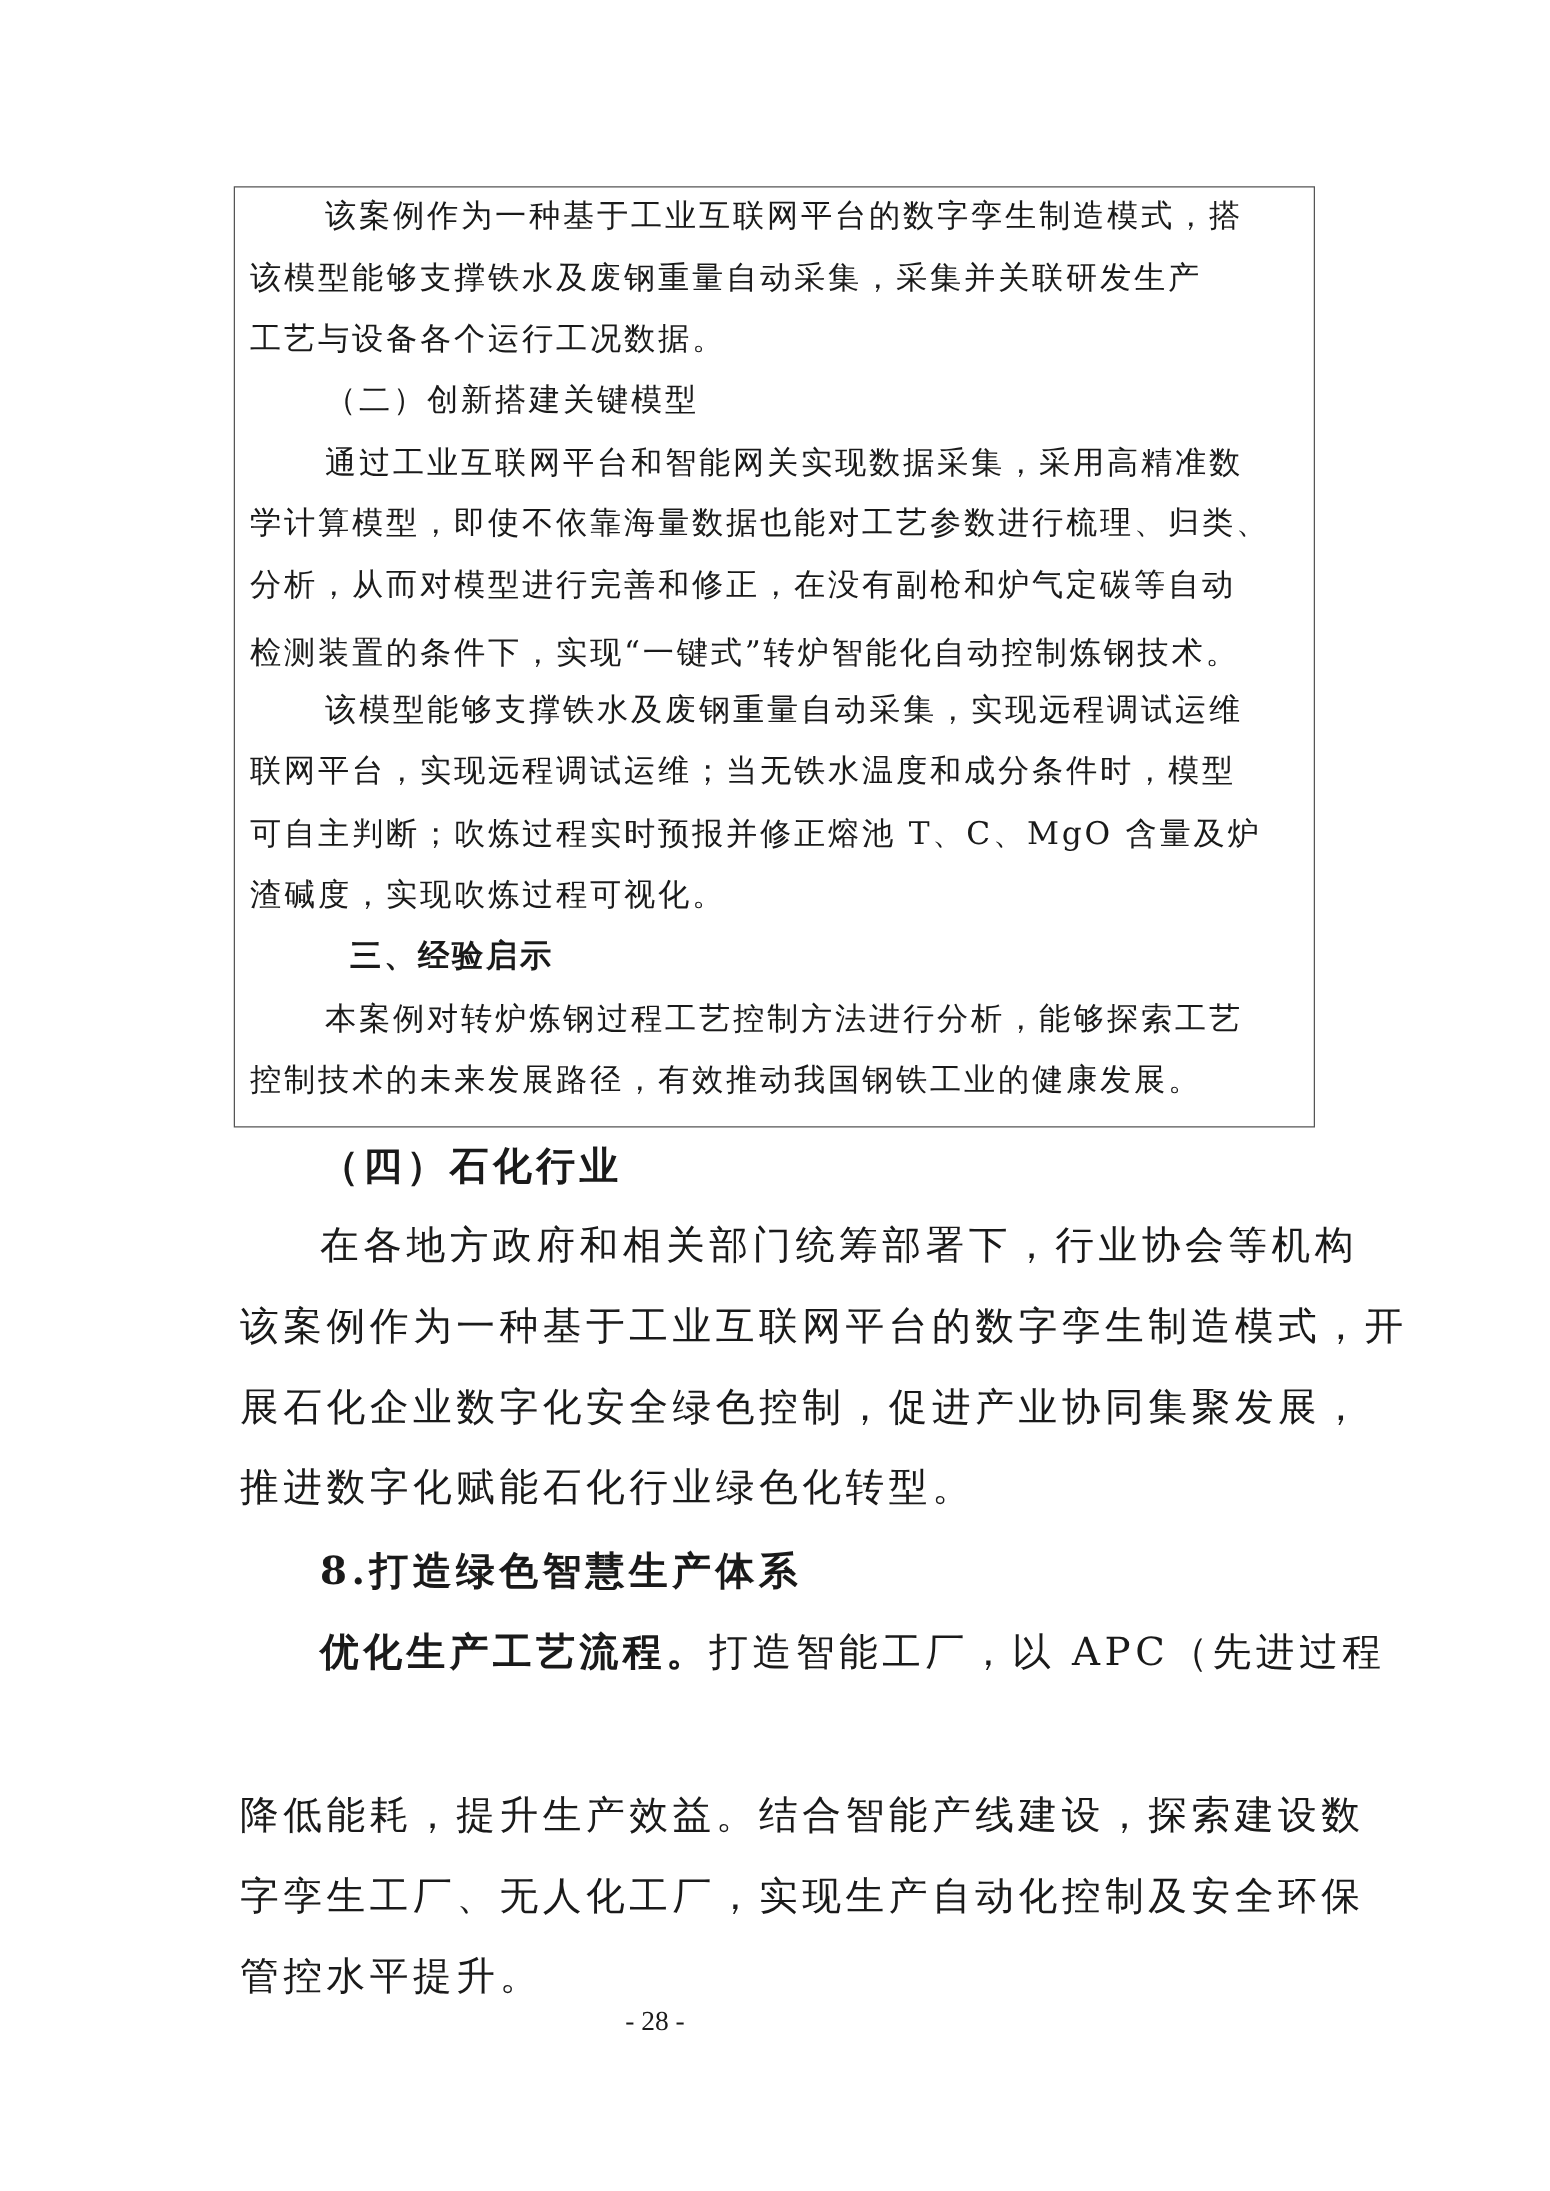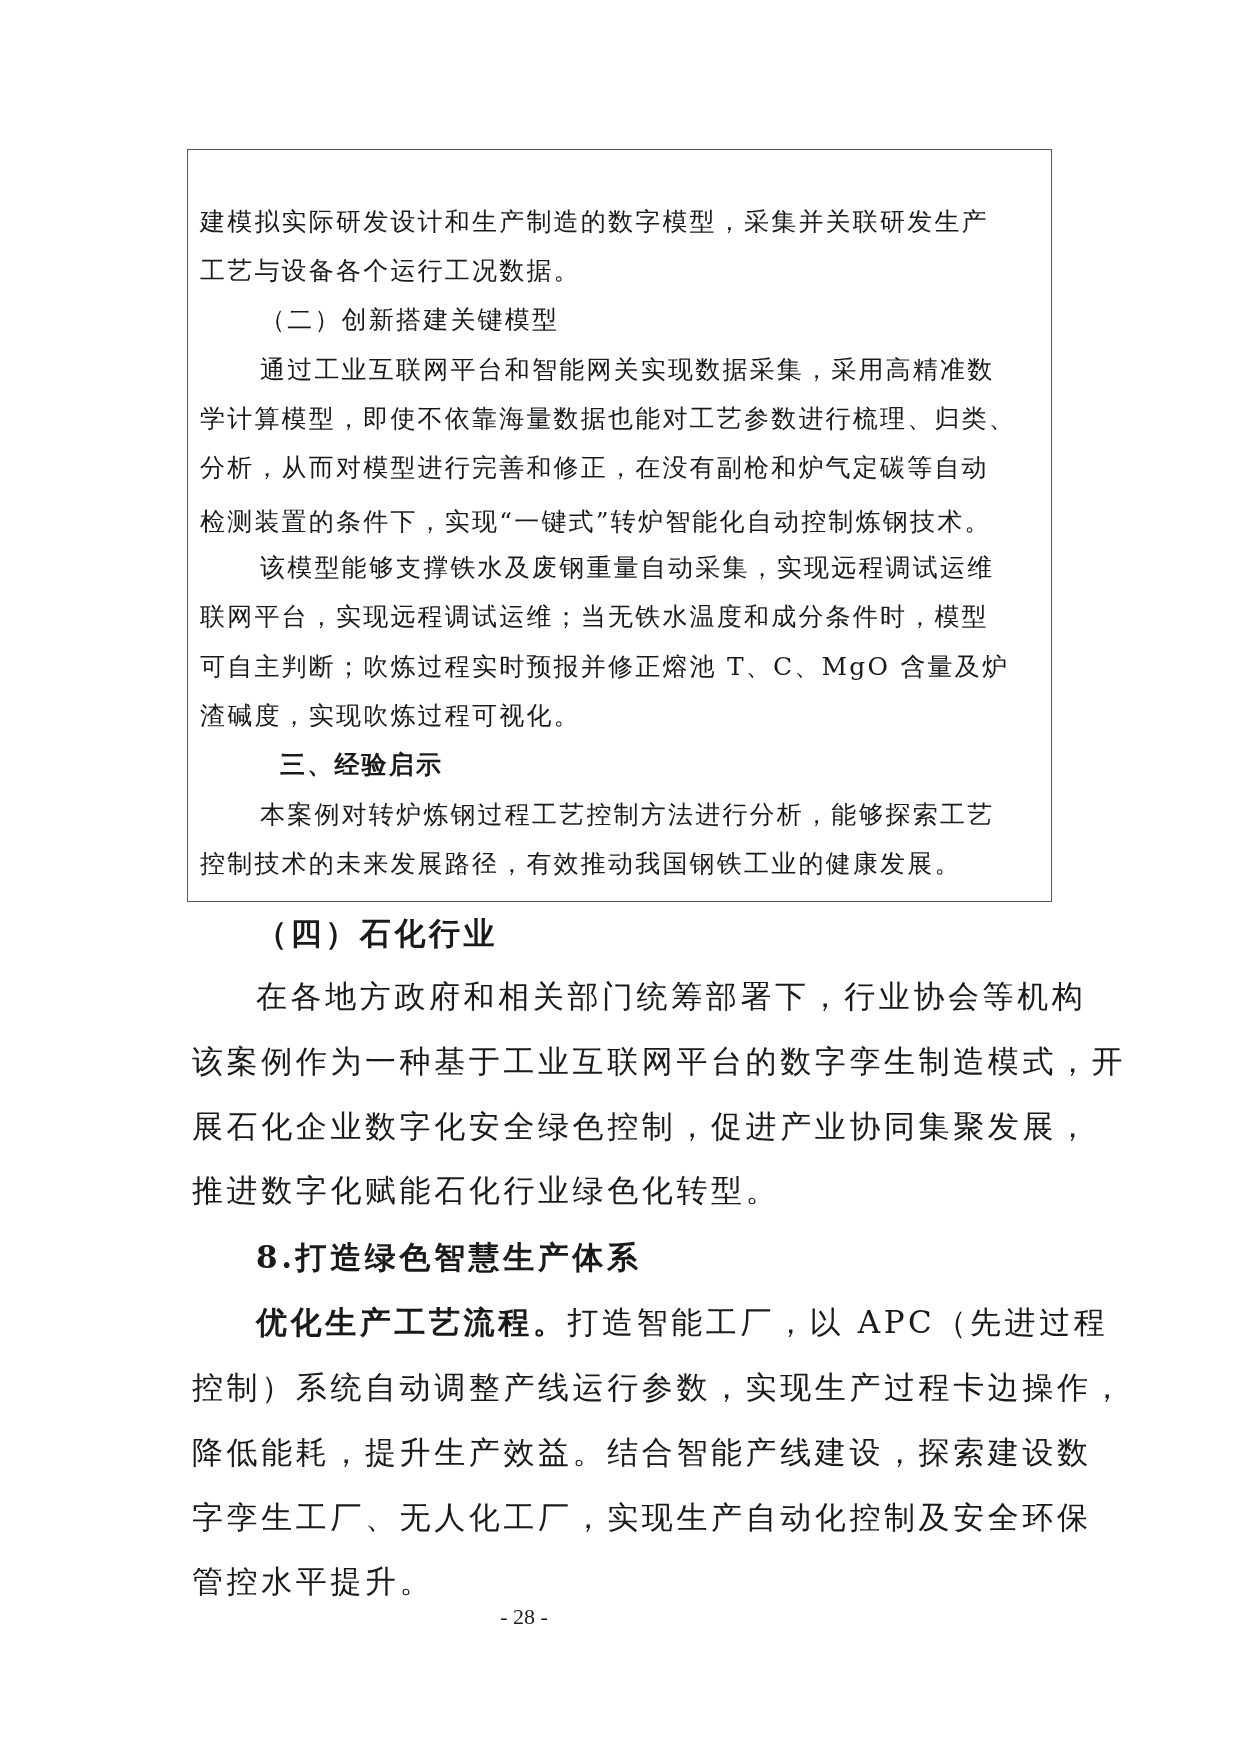--- a/index.html
+++ b/index.html
@@ -63,21 +63,22 @@
       font-family: "Liberation Serif", serif;
       font-size: 22px;
     }
   </style>
 </head>
 <body>
 
 <div class="page">
 
   <div class="case-box">
-    <div class="box-line" style="top:57px;">建模拟实际研发设计和生产制造的数字模型，采集并关联研发生产</div>
+    <div class="box-line indent" style="top:8px;">该案例作为一种基于工业互联网平台的数字孪生制造模式，搭</div>
+    <div class="box-line" style="top:57px;">该模型能够支撑铁水及废钢重量自动采集，采集并关联研发生产</div>
     <div class="box-line" style="top:106px;">工艺与设备各个运行工况数据。</div>
     <div class="box-line indent" style="top:155px;">（二）创新搭建关键模型</div>
     <div class="box-line indent" style="top:205px;">通过工业互联网平台和智能网关实现数据采集，采用高精准数</div>
     <div class="box-line" style="top:254px;font-family:Liberation Serif, serif;">学计算模型，即使不依靠海量数据也能对工艺参数进行梳理、归类、</div>
     <div class="box-line" style="top:303px;">分析，从而对模型进行完善和修正，在没有副枪和炉气定碳等自动</div>
     <div class="box-line" style="top:357px;">检测装置的条件下，实现“一键式”转炉智能化自动控制炼钢技术。</div>
     <div class="box-line indent" style="top:403px;">该模型能够支撑铁水及废钢重量自动采集，实现远程调试运维</div>
     <div class="box-line" style="top:452px;">联网平台，实现远程调试运维；当无铁水温度和成分条件时，模型</div>
     <div class="box-line" style="top:502px;">可自主判断；吹炼过程实时预报并修正熔池 T、C、MgO 含量及炉</div>
     <div class="box-line" style="top:551px;">渣碱度，实现吹炼过程可视化。</div>
@@ -91,19 +92,18 @@
   <div class="body-line indent" style="top:978px;">在各地方政府和相关部门统筹部署下，行业协会等机构</div>
   <div class="body-line" style="top:1043px;">该案例作为一种基于工业互联网平台的数字孪生制造模式，开</div>
   <div class="body-line" style="top:1108px;">展石化企业数字化安全绿色控制，促进产业协同集聚发展，</div>
   <div class="body-line" style="top:1172px;">推进数字化赋能石化行业绿色化转型。</div>
 
   <div class="body-line indent bold" style="top:1239px;">8.打造绿色智慧生产体系</div>
 
   <div class="body-line indent" style="top:1304px;">
     <span class="inline-bold">优化生产工艺流程。</span><span>打造智能工厂，以 APC（先进过程</span>
   </div>
-  <div class="body-line" style="top:1369px;">控制）系统自动调整产线运行参数，实现生产过程卡边操作，</div>
   <div class="body-line" style="top:1434px;">降低能耗，提升生产效益。结合智能产线建设，探索建设数</div>
   <div class="body-line" style="top:1499px;">字孪生工厂、无人化工厂，实现生产自动化控制及安全环保</div>
   <div class="body-line" style="top:1563px;">管控水平提升。</div>
 
   <div class="page-number">- 28 -</div>
 </div>
 
 </body></html>

